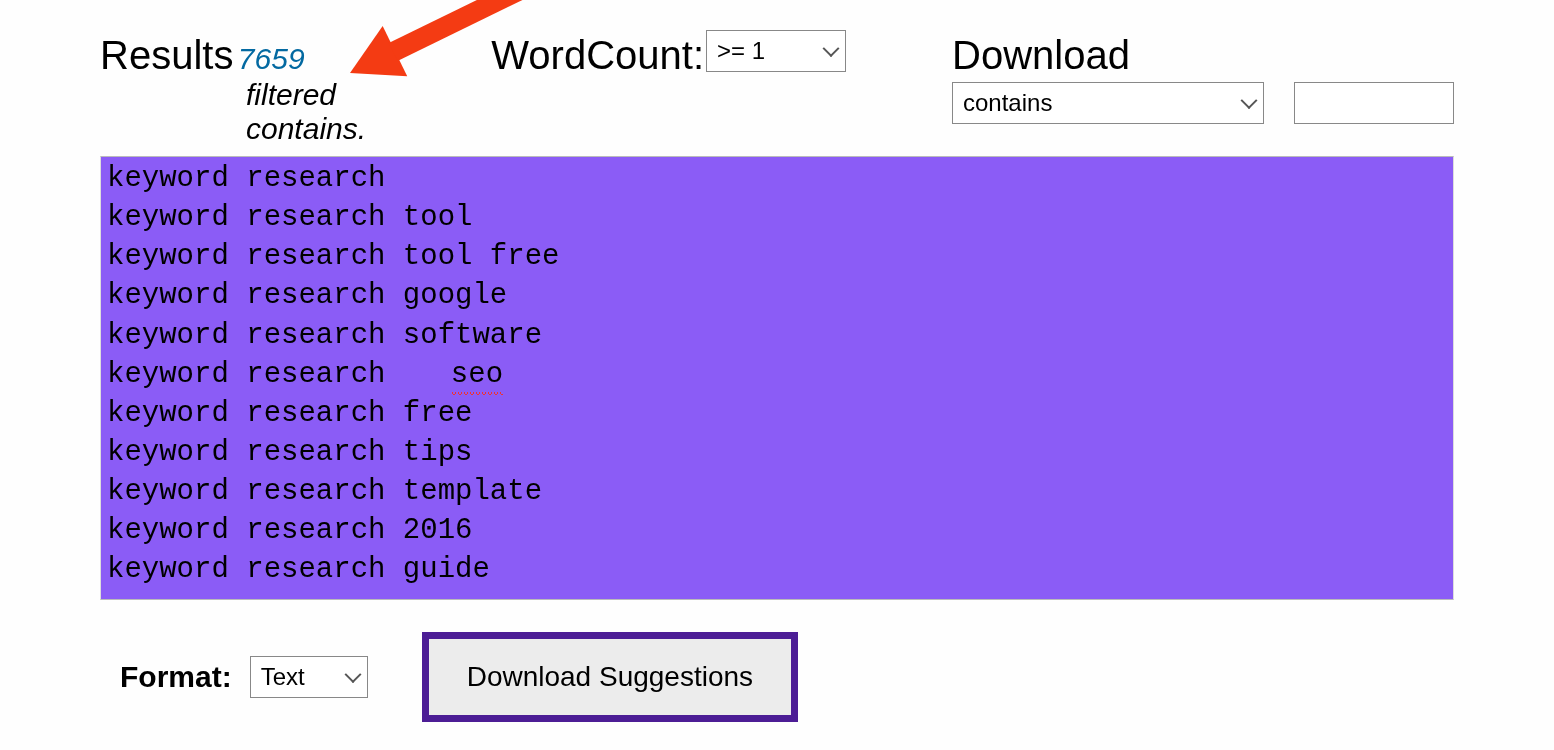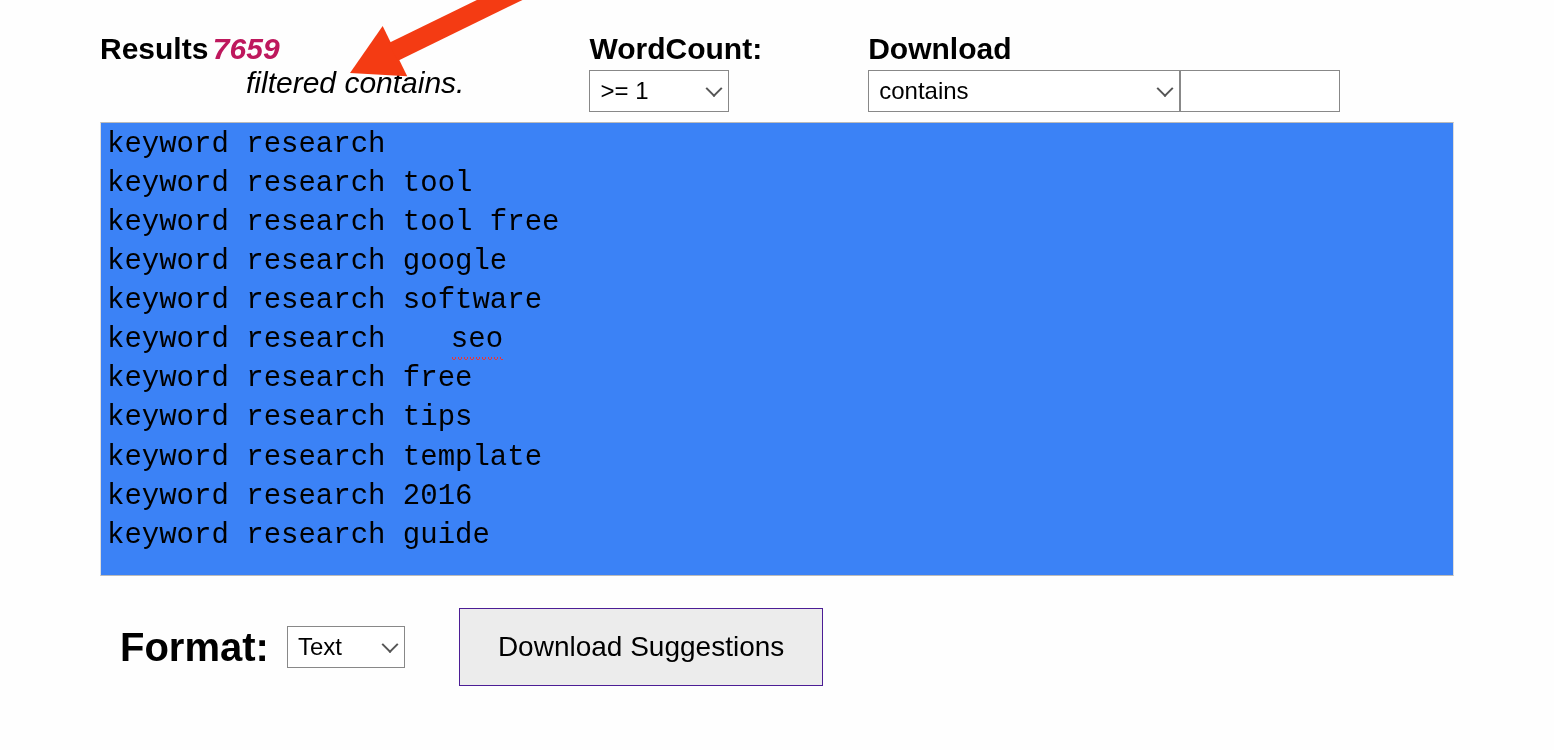--- a/index.html
+++ b/index.html
@@ -19,27 +19,27 @@
     display: flex;
     align-items: flex-start;
     gap: 10px;
     margin-bottom: 10px;
   }
   .col {
     display: flex;
     flex-direction: column;
   }
   .lbl {
-    font-size: 30px;
-    font-weight: bold;
+    font-size: 40px;
+    font-weight: normal;
     line-height: 1.25;
   }
   .count {
-    color: #be185d;
-    font-weight: bold;
+    color: #0369a1;
+    font-weight: normal;
     font-style: italic;
     font-size: 30px;
   }
   .sub {
     font-size: 30px;
     font-style: italic;
     font-weight: normal;
     margin-left: 146px;
     margin-top: -2px;
   }
@@ -73,40 +73,40 @@
     font-size: 24px;
     padding: 4px 8px;
   }
   .col-results {
     display: flex;
     flex-direction: column;
     margin-right: 115px;
   }
   .col-wordcount {
     display: flex;
-    flex-direction: column;
+    flex-direction: row;
     margin-right: 96px;
     gap: 2px;
   }
   .col-keyword {
     display: flex;
     flex-direction: column;
     gap: 2px;
   }
   .kw-row {
     display: flex;
-    gap: 0;
+    gap: 30px;
   }
   .kw-select { width: 312px; }
   .resultsbox {
     border: 1px solid #bbb;
     border-left-color: #ddd;
     border-right-color: #ddd;
-    background: #3b82f6;
-    padding: 2px 6px 20px 6px;
+    background: #8b5cf6;
+    padding: 2px 6px 9px 6px;
     font-family: "Courier New", Courier, monospace;
     font-size: 29px;
     line-height: 1.35;
     width: 100%;
     min-height: 420px;
     white-space: pre;
     overflow: hidden;
   }
   .spell {
     display: inline-block;
@@ -122,24 +122,24 @@
       radial-gradient(circle at 3px 1px, transparent 1.2px, #e33 1.3px, #e33 1.8px, transparent 1.9px) repeat-x;
     background-size: 6px 4px;
   }
   .footer {
     margin-top: 32px;
     display: flex;
     align-items: center;
     gap: 18px;
     padding-left: 20px;
   }
-  .footer .lbl { font-size: 40px; font-weight: bold; }
+  .footer .lbl { font-size: 30px; font-weight: bold; }
   .btn {
     background: #ececec;
-    border: 1px solid #4c1d95;
+    border: 7px solid #4c1d95;
     padding: 22px 38px;
     font-size: 28px;
     cursor: pointer;
     margin-left: 36px;
   }
   .arrow {
     position: absolute;
     left: 350px;
     top: 45px;
     transform: rotate(-26deg);

